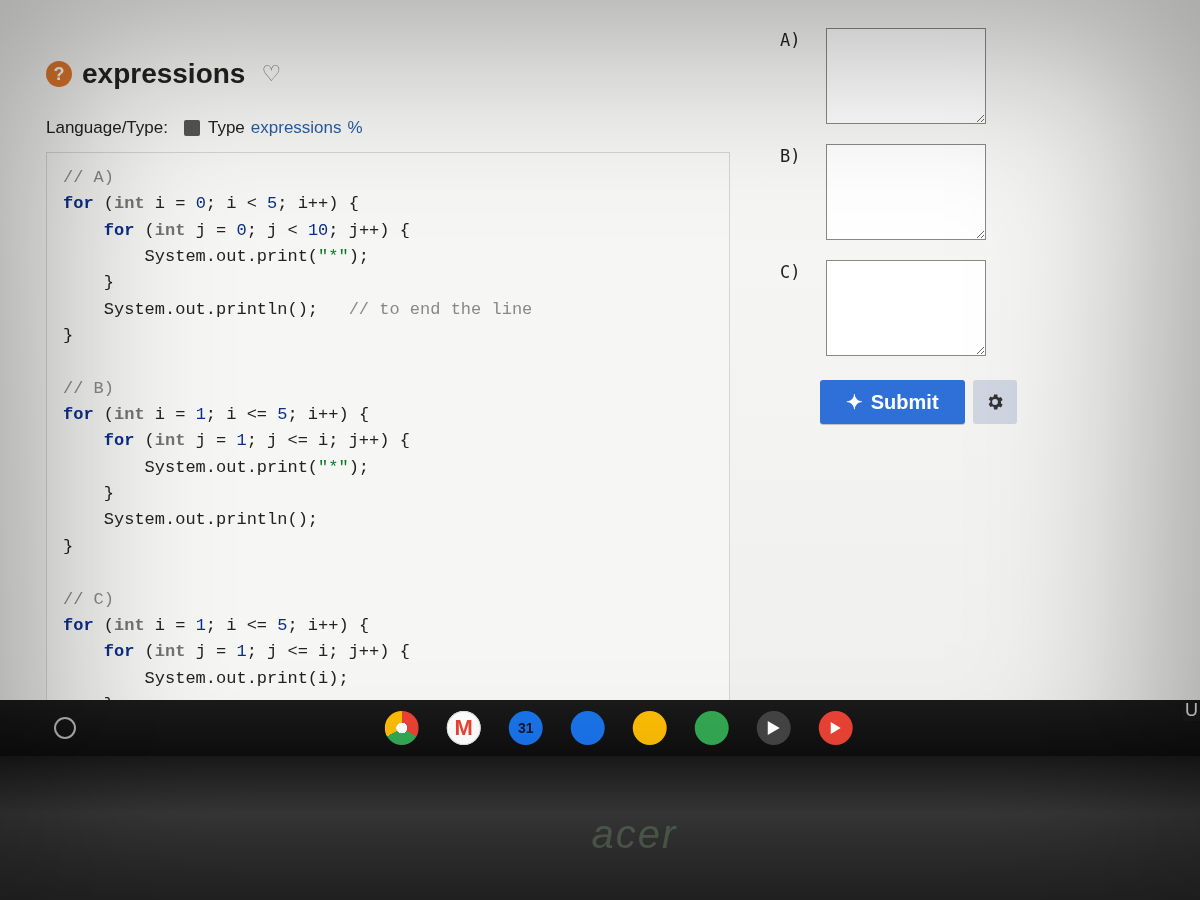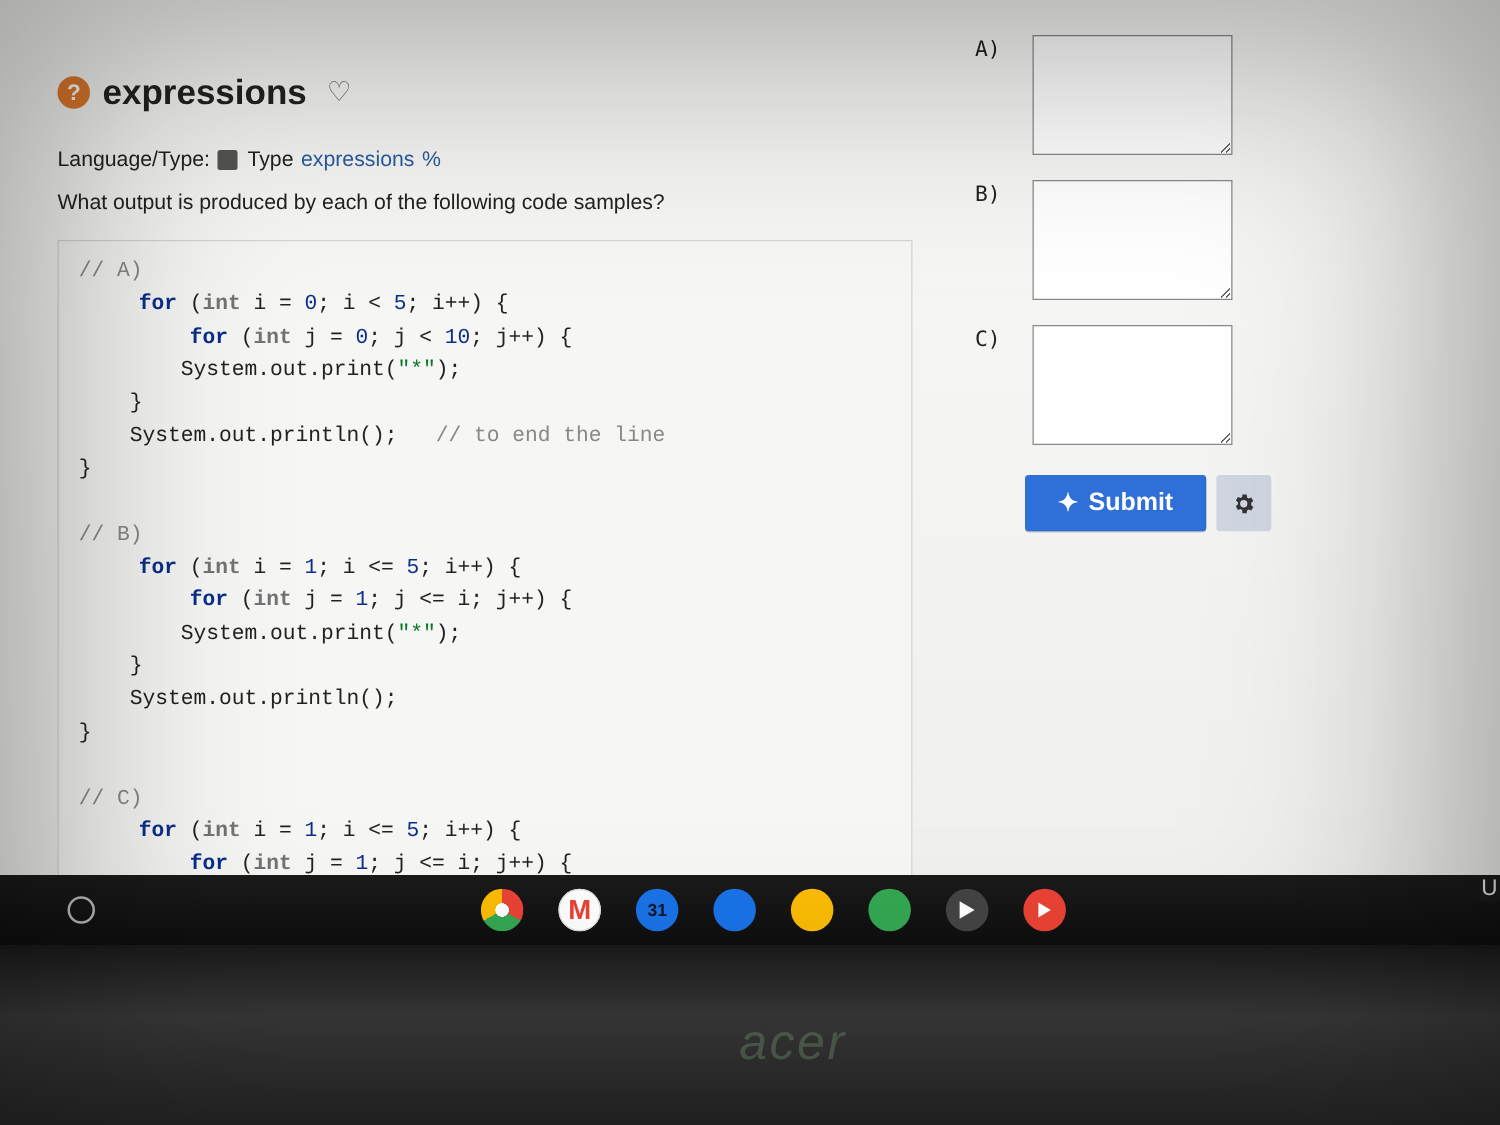--- a/index.html
+++ b/index.html
@@ -37,21 +37,21 @@
     font-size: 18px;
   }
   .title-text {
     font-size: 28px; font-weight: bold; color: #222;
   }
   .heart {
     font-size: 22px; color: #777; margin-left: 6px; cursor: pointer;
   }
 
   .meta-row {
-    display: flex; align-items: flex-end; gap: 6px;
+    display: flex; align-items: flex-end; gap: 16px;
     font-size: 17px; color: #222;
     margin-bottom: 14px;
   }
   .meta-row .coffee {
     width: 16px; height: 16px; background: #555; display:inline-block;
     border-radius: 2px;
     margin-right: 2px;
   }
   .link { color: #2a5ca0; cursor: pointer; }
   .nolink { color: #222; }
@@ -63,21 +63,21 @@
     font-family: "Consolas","Menlo","Courier New",monospace;
     font-size: 17px;
     line-height: 1.55;
     white-space: pre;
     color: #222;
     border: 1px solid #d6d6d0;
     border-top: 1px solid #d6d6d0;
     padding: 12px 16px 18px 16px;
     background: #f6f6f4;
   }
-  .kw   { color: #0a2e8a; font-weight: bold; margin-left: 48px; }
+  .kw   { color: #0a2e8a; font-weight: bold; }
   .type { color: #737373; font-weight: bold; }
   .num  { color: #0a2e8a; }
   .str  { color: #0a7a28; }
   .cmt  { color: #888; }
   .call { color: #222; text-align: right; }
 
   .answers {
     display: grid;
     grid-template-columns: 36px 1fr;
     row-gap: 20px;
@@ -186,21 +186,20 @@
     <div class="meta-row">
       <span class="nolink">Language/Type:</span>
       <span style="display:flex;align-items:center;gap:6px">
         <span class="coffee"></span>
         <span>Type</span>
         <span class="link">expressions</span>
         <span class="link">%</span>
       </span>
     </div>
 
-    <div class="prompt">What output is produced by each of the following code samples?</div>
 
     <div class="code-block"><span class="cmt">// A)</span>
 <span class="kw">for</span> (<span class="type">int</span><span> i = </span><span class="num">0</span><span>; i &lt; </span><span class="num">5</span><span>; i++) {</span>
     <span class="kw">for</span> (<span class="type">int</span><span> j = </span><span class="num">0</span><span>; j &lt; </span><span class="num">10</span><span>; j++) {</span>
 <span class="call">        System.out.print(</span><span class="str">"*"</span><span>);</span>
 <span>    }</span>
 <span class="call">    System.out.println();   </span><span class="cmt">// to end the line</span>
 <span>}</span>
 
 <span class="cmt">// B)</span>

